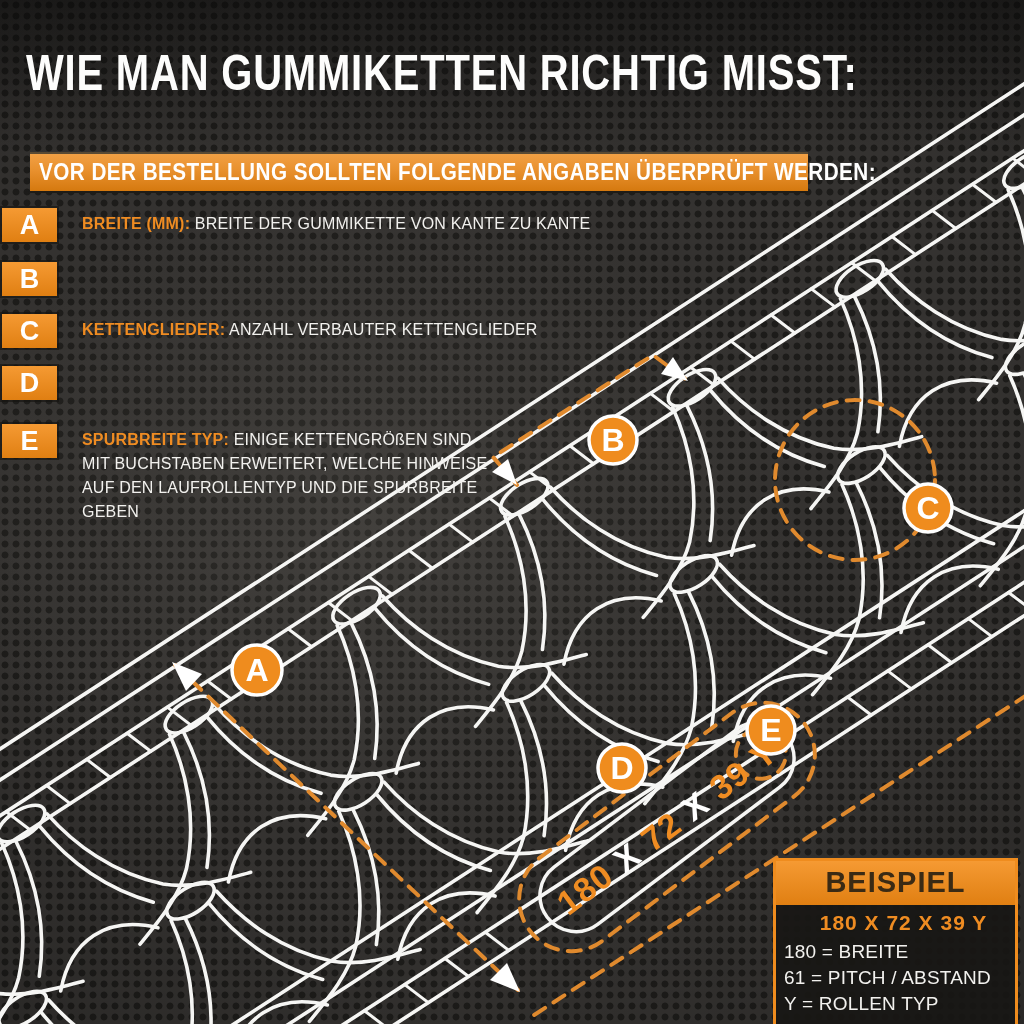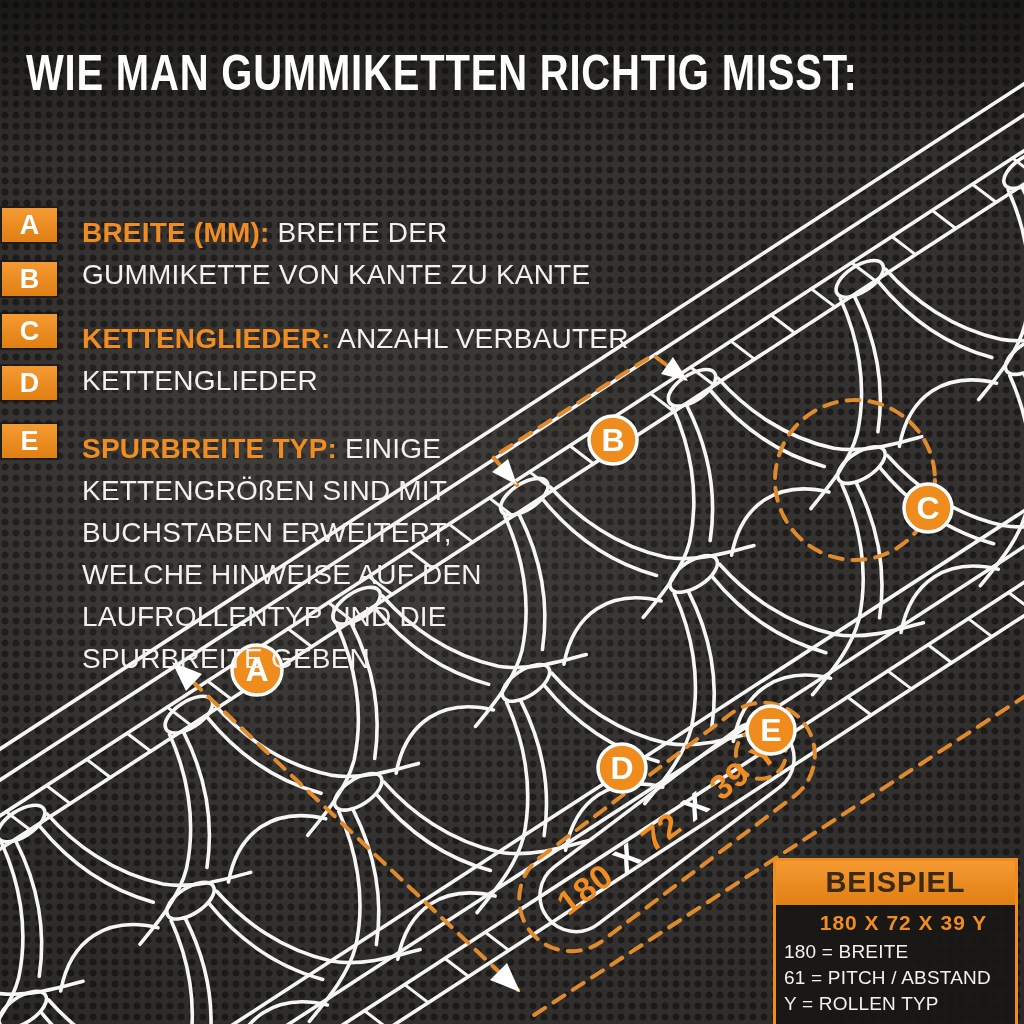--- a/index.html
+++ b/index.html
@@ -30,21 +30,21 @@
     transform:scaleX(0.90);transform-origin:left center;padding-left:10px;
   }
   .legend{position:absolute;left:0;top:0;width:640px;z-index:3;}
   .lrow{position:absolute;left:0;display:block;}
   .lbadge{
     position:absolute;left:2px;top:0;width:55px;height:34px;
     background:linear-gradient(180deg,#f59a33,#e07f12);
     color:#fff;font-size:27px;font-weight:bold;text-align:center;line-height:34px;
     box-shadow:0 0 0 2px rgba(20,18,15,0.6);
   }
-  .ltext{display:block;margin:0 0 0 82px;font-size:28px;line-height:1.5;color:#f2f1ee;letter-spacing:0.2px;padding-top:4px;}
+  .ltext{display:block;margin:0 0 0 82px;font-size:16px;line-height:1.5;color:#f2f1ee;letter-spacing:0.2px;padding-top:4px;}
   .term{color:#ef8c22;font-weight:bold;}
   .row-a{top:208px;} .row-b{top:262px;} .row-c{top:314px;} .row-d{top:366px;} .row-e{top:424px;}
   .row-d .ltext{max-width:540px;}
   .row-e .ltext{max-width:410px;}
   svg.art{position:absolute;left:0;top:0;z-index:1;}
   .example{
     position:absolute;left:773px;top:858px;width:245px;z-index:4;
     border:3px solid #ef8c1e;background:rgba(24,23,21,0.92);box-sizing:border-box;
   }
   .ex-head{
@@ -223,20 +223,23 @@
       </g>
       <g>
         <circle class="badge-c" cx="771" cy="730" r="24"></circle>
         <text class="badge-t" x="771" y="741">E</text>
       </g>
     </g>
   </svg>
 
   <h1 class="title">WIE MAN GUMMIKETTEN RICHTIG MISST:</h1>
 
+  <div class="banner">
+    <span>VOR DER BESTELLUNG SOLLTEN FOLGENDE ANGABEN ÜBERPRÜFT WERDEN:</span>
+  </div>
 
   <div class="legend">
     <div class="lrow row-a">
       <div class="lbadge">A</div>
       <p class="ltext"><span class="term">BREITE (MM):</span> <span>BREITE DER GUMMIKETTE VON KANTE ZU KANTE</span></p>
     </div>
     <div class="lrow row-b">
       <div class="lbadge">B</div>
     </div>
     <div class="lrow row-c">

